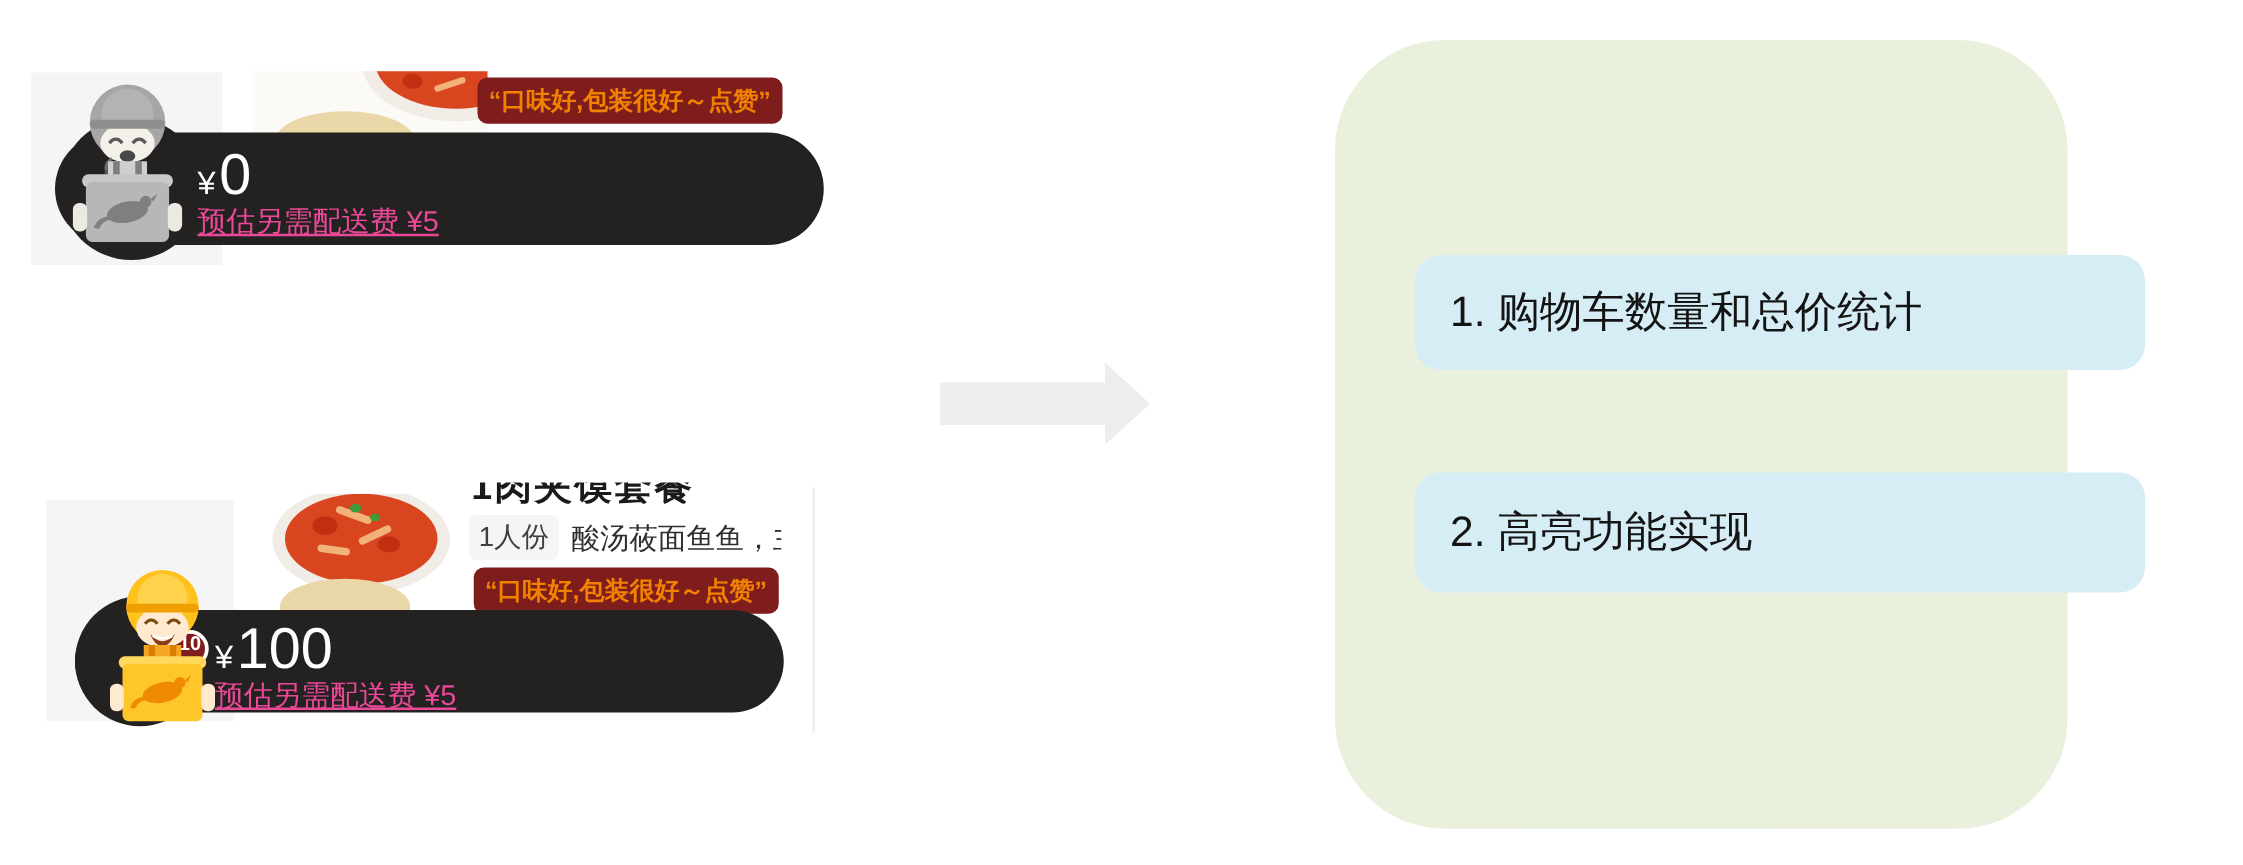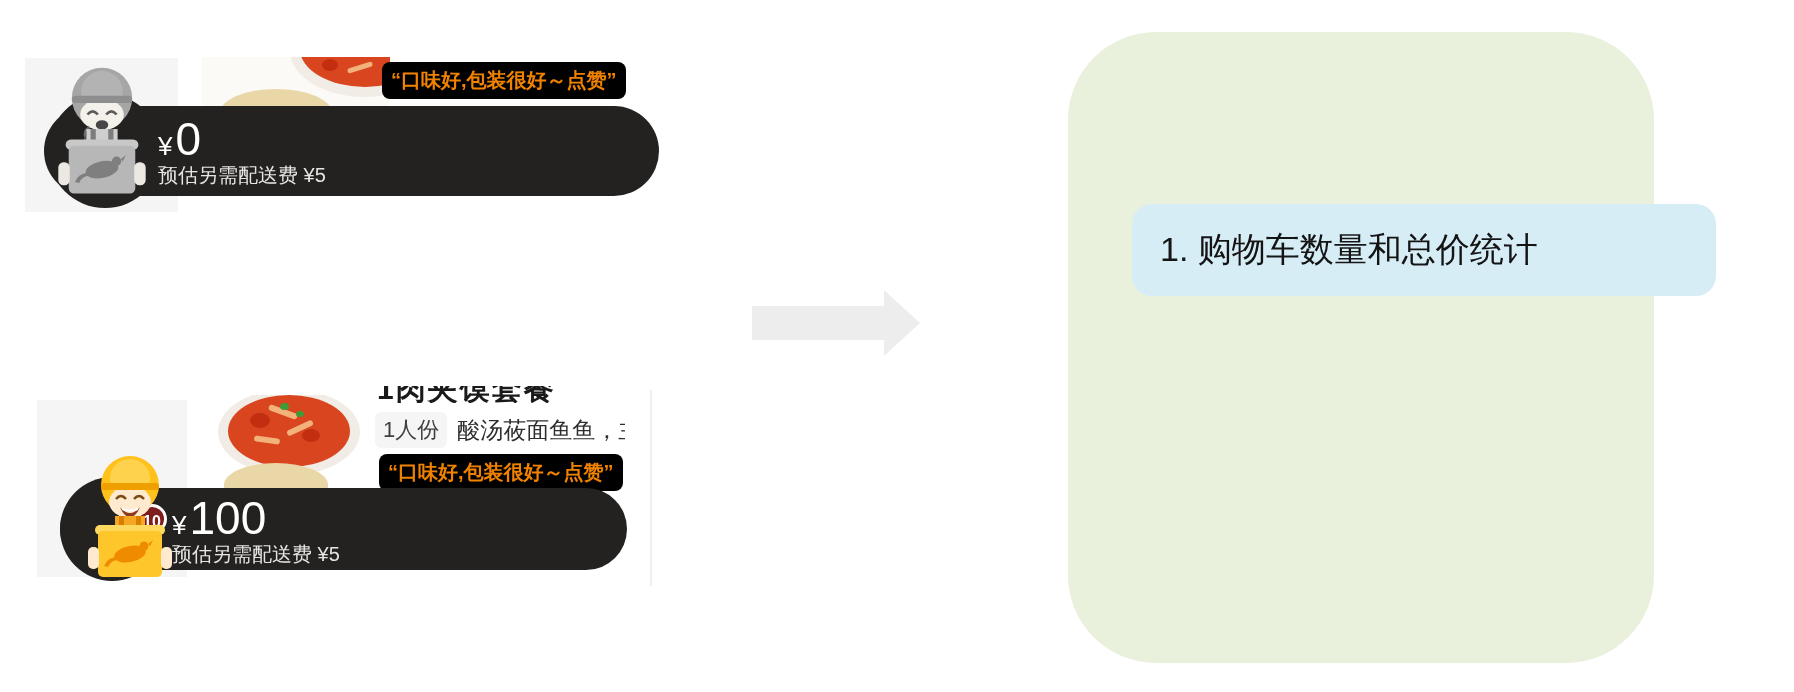--- a/index.html
+++ b/index.html
@@ -15,37 +15,37 @@
   .plate{position:absolute;border-radius:50%;background:#f1ece5;}
   .sauce{position:absolute;border-radius:50%;background:#d8451f;}
   .noodle{position:absolute;background:#f2b27a;border-radius:6px;}
   .garnish{position:absolute;background:#3f9b35;border-radius:50%;}
   .tomato{position:absolute;background:#c22f10;border-radius:50%;}
   .bun{position:absolute;background:#ead7a8;border-radius:50%;border-bottom:4px solid #d2b077;}
   .meat{position:absolute;background:#8e5c35;border-radius:10px;}
   .bun-bottom{position:absolute;background:#e2cc9e;border-radius:0 0 10px 10px;}
 
   .chip{
-    display:inline-flex;align-items:center;background:#000000;color:#f08200;
+    display:inline-flex;align-items:center;background:#7f1d1d;color:#f08200;
     font-weight:bold;font-size:20px;border-radius:8px;padding:5px 9px;white-space:nowrap;
   }
   .bar{background:#242220;border-radius:45px;}
   .cap{background:#242220;border-radius:50%;}
   .price-line{position:absolute;display:flex;align-items:baseline;gap:3px;color:#ffffff;}
   .yen{font-size:26px;}
   .amount{font-size:46px;line-height:46px;}
-  .note{position:absolute;font-size:20px;color:#e5e5e5;white-space:nowrap;}
+  .note{position:absolute;font-size:23px;color:#ec4899;white-space:nowrap;text-decoration:underline;}
   .min-order{
     position:absolute;right:30px;top:0;height:100%;display:flex;align-items:center;
     color:#ffffff;font-size:30px;font-weight:bold;
   }
   .badge{
     position:absolute;width:30px;height:30px;border-radius:50%;background:#7f1d1d;
     border:3px solid #ffffff;color:#ffffff;font-size:16px;font-weight:bold;
-    display:flex;align-items:flex-end;justify-content:center;box-sizing:border-box;
+    display:flex;align-items:flex-start;justify-content:center;box-sizing:border-box;
   }
   .checkout{
     position:absolute;right:0;top:0;width:135px;height:82px;border-radius:0 41px 41px 0;
     background:linear-gradient(115deg,#ffd92e 5%,#fcaa00 95%);
     display:flex;align-items:center;justify-content:center;
     color:#232000;font-size:31px;font-weight:bold;border:none;cursor:pointer;
   }
   .title-clip{overflow:hidden;}
   .title-clip span{display:block;transform:translateY(-17px);font-size:30px;font-weight:bold;color:#1a1a1a;white-space:nowrap;letter-spacing:2px;}
   .desc-row{display:flex;align-items:center;gap:10px;white-space:nowrap;overflow:hidden;}
@@ -193,15 +193,18 @@
   </div>
 
   <svg class="abs arrow-svg" style="left:752px;top:290px;" width="168" height="66" viewBox="0 0 168 66">
     <polygon points="0,16 132,16 132,0 168,33 132,66 132,50 0,50" fill="#ededed"></polygon>
   </svg>
 
   <div class="abs green-panel" style="left:1068px;top:32px;width:586px;height:631px;">
     <div class="feature-box" style="top:172px;height:92px;">
       <span>1. 购物车数量和总价统计</span>
     </div>
+    <div class="feature-box" style="top:346px;height:96px;">
+      <span>2. 高亮功能实现</span>
+    </div>
   </div>
 
 </div>
 
 </body></html>

